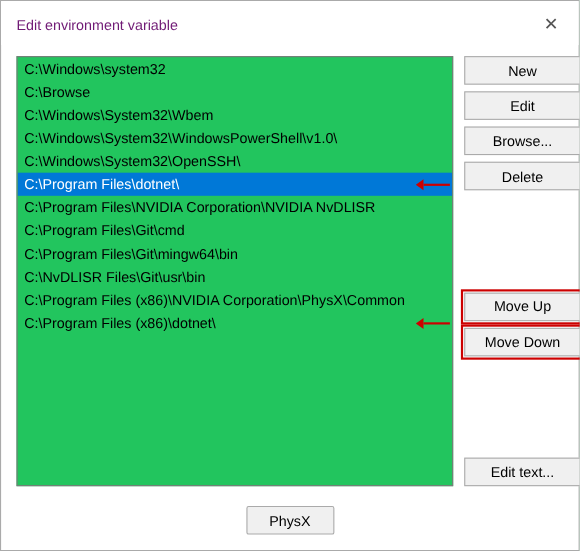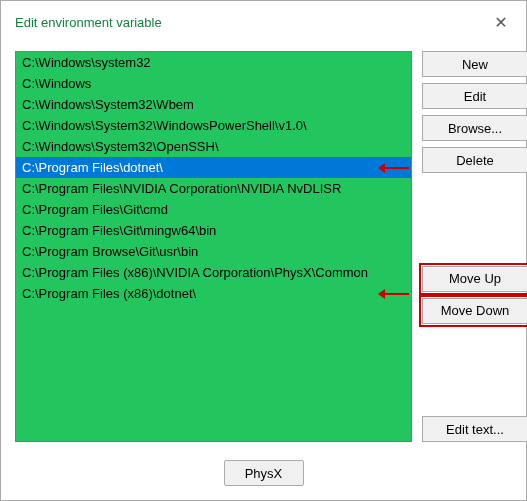--- a/index.html
+++ b/index.html
@@ -34,21 +34,21 @@
       padding: 10px 14px 8px 14px;
       display: flex;
       align-items: center;
       justify-content: space-between;
       border-bottom: none;
     }
 
     .title-bar-text {
       font-size: 13px;
       font-weight: 400;
-      color: #15803d;
+      color: #701a75;
     }
 
     .close-btn {
       width: 22px;
       height: 22px;
       background: transparent;
       border: none;
       cursor: pointer;
       display: flex;
       align-items: center;
@@ -144,32 +144,32 @@
 <div class="dialog">
   <div class="title-bar">
     <span class="title-bar-text">Edit environment variable</span>
     <button class="close-btn">✕</button>
   </div>
 
   <div class="dialog-body">
     <div class="list-container" id="env-list">
 
     <div class="list-item" style="position: relative;">C:\Windows\system32</div>
-        <div class="list-item" style="position: relative;">C:\Windows</div>
+        <div class="list-item" style="position: relative;">C:\Browse</div>
         <div class="list-item" style="position: relative;">C:\Windows\System32\Wbem</div>
         <div class="list-item" style="position: relative;">C:\Windows\System32\WindowsPowerShell\v1.0\</div>
         <div class="list-item" style="position: relative;">C:\Windows\System32\OpenSSH\</div>
         <div class="list-item selected" style="position: relative;">C:\Program Files\dotnet\<span style="position: absolute; right: 2px; top: 50%; transform: translateY(-50%); display: flex; align-items: center; pointer-events: none;">
             <span style="display: inline-block; width: 0px; height: 0px; border-top: 5px solid transparent; border-bottom: 5px solid transparent; border-right: 7px solid rgb(204, 0, 0); margin-left: 0px;"></span>
             <span style="display: inline-block; width: 24px; height: 2px; background: rgb(204, 0, 0);"></span>
           </span></div>
         <div class="list-item" style="position: relative;">C:\Program Files\NVIDIA Corporation\NVIDIA NvDLISR</div>
         <div class="list-item" style="position: relative;">C:\Program Files\Git\cmd</div>
         <div class="list-item" style="position: relative;">C:\Program Files\Git\mingw64\bin</div>
-        <div class="list-item" style="position: relative;">C:\Program Browse\Git\usr\bin</div>
+        <div class="list-item" style="position: relative;">C:\NvDLISR Files\Git\usr\bin</div>
         <div class="list-item" style="position: relative;">C:\Program Files (x86)\NVIDIA Corporation\PhysX\Common</div>
         <div class="list-item" style="position: relative;">C:\Program Files (x86)\dotnet\<span style="position: absolute; right: 2px; top: 50%; transform: translateY(-50%); display: flex; align-items: center; pointer-events: none;">
             <span style="display: inline-block; width: 0px; height: 0px; border-top: 5px solid transparent; border-bottom: 5px solid transparent; border-right: 7px solid rgb(204, 0, 0); margin-left: 0px;"></span>
             <span style="display: inline-block; width: 24px; height: 2px; background: rgb(204, 0, 0);"></span>
           </span></div>
       </div>
 
     <div class="buttons-col">
       <button class="btn">New</button>
       <button class="btn">Edit</button>

